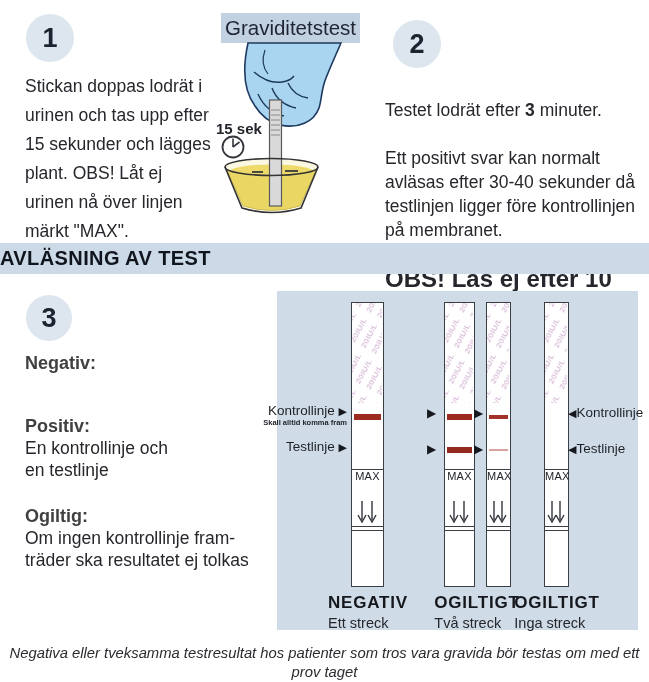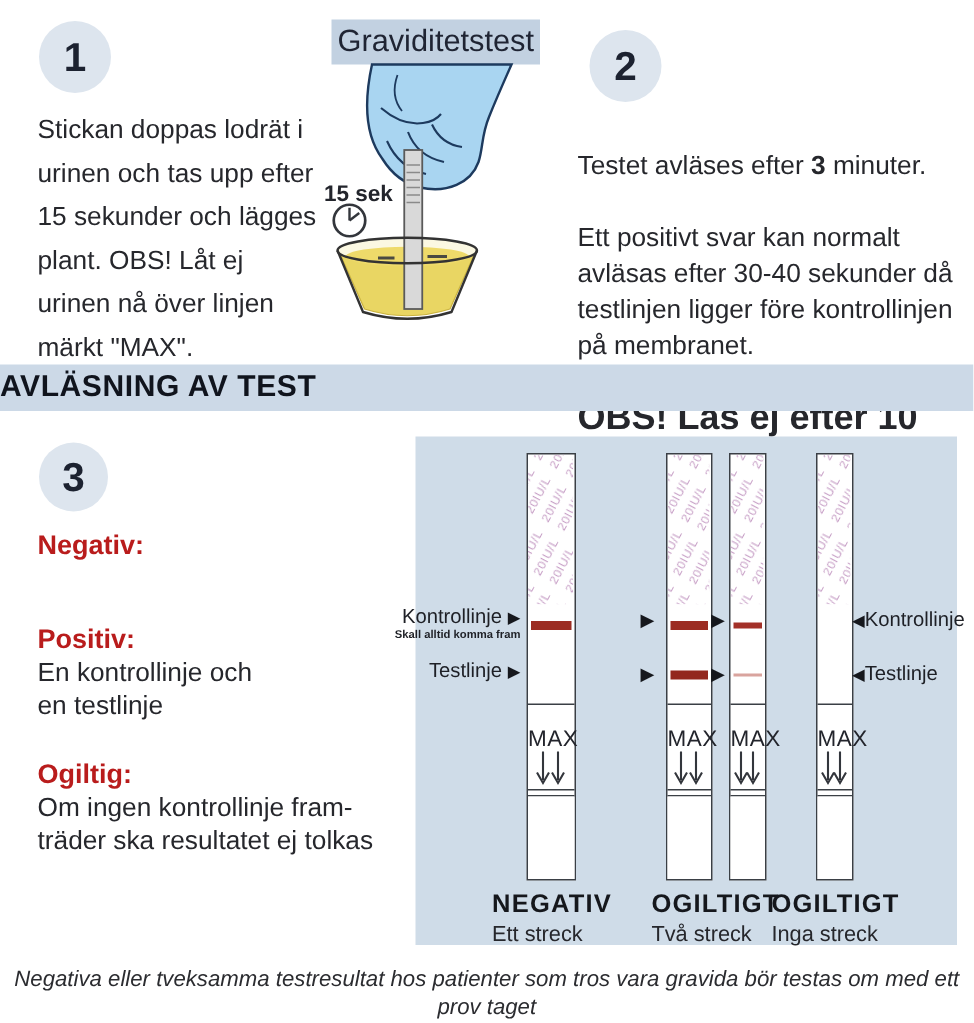--- a/index.html
+++ b/index.html
@@ -29,37 +29,37 @@
   .band{position:absolute;left:0;top:243px;width:649px;height:31px;background:#ccd9e7;
         display:flex;align-items:center;
         font-size:20px;font-weight:bold;letter-spacing:.4px;color:#10141d;}
 
   
   .illu{position:absolute;left:210px;top:38px;width:180px;height:202px;}
   .illu text{font-family:"Liberation Sans",sans-serif;}
 
   
   .s3block{position:absolute;left:25px;width:240px;}
-  .s3block .lbl{font-weight:bold;font-size:18px;line-height:22px;color:#b91c1c;}
+  .s3block .lbl{font-weight:bold;font-size:18px;line-height:22px;color:#404040;}
   .s3block .desc{font-size:17.5px;line-height:22.4px;white-space:pre-line;}
   .s3a{top:352px;} .s3b{top:415px;} .s3c{top:505px;}
 
   
   .panel{position:absolute;left:277px;top:291px;width:361px;height:339px;background:#cfdce8;}
   .strip{position:absolute;top:11px;height:285px;background:#fff;border:1.5px solid #3a3f45;
          box-sizing:border-box;display:flex;flex-direction:column;}
   .strip .pattern{height:100px;overflow:hidden;}
   .strip .membrane{height:66px;position:relative;}
   .line{position:absolute;left:2px;right:2px;}
   .ctl-strong{top:11px;height:6px;background:#9c2c22;}
   .ctl-med{top:12px;height:4px;background:#a33129;}
   .tst-strong{top:44px;height:6px;background:#93281e;}
   .tst-faint{top:46px;height:2px;background:#d9a49e;}
   .strip .maxzone{height:56px;border-top:1.5px solid #3a3f45;position:relative;}
-  .maxlabel{display:block;text-align:center;font-size:15px;color:#23252c;margin-top:14px;letter-spacing:.3px;}
+  .maxlabel{display:block;text-align:center;font-size:11px;color:#23252c;margin-top:0;letter-spacing:.3px;}
   .arrowsvg{position:absolute;bottom:0;left:0;}
   .strip .seam{height:5px;border-top:1.5px solid #3a3f45;border-bottom:1.5px solid #3a3f45;box-sizing:border-box;}
   .strip .handle{flex:1;background:#fff;}
   .st1{left:74px;width:33px;} .st2{left:167px;width:31px;} .st3{left:209px;width:25px;} .st4{left:267px;width:25px;}
 
   
   .lblL{position:absolute;text-align:right;color:#1e2026;}
   .lblL .main{font-size:13.5px;font-weight:500;}
   .lblL .note{font-size:7.5px;font-weight:bold;margin-top:0px;}
   .ctl-left{right:291px;top:112px;width:120px;}
@@ -142,21 +142,21 @@
       <line x1="23" y1="109" x2="23" y2="100.5" stroke="#33363c" stroke-width="1.6"></line>
       <line x1="23" y1="109" x2="29.5" y2="104" stroke="#33363c" stroke-width="1.6"></line>
     </g>
     <text x="6" y="96" font-size="15" font-weight="600" fill="#23252c">15 sek</text>
   </svg>
 
   <div class="circle c2">
       <span>2</span>
     </div>
   <div class="steptext s2">
-    <div><span>Testet avläses efter</span> <span class="b">3</span> <span>minuter.</span></div>
+    <div><span>Testet lodrät efter</span> <span class="b">3</span> <span>minuter.</span></div>
     <div style="white-space:pre-line;">Ett positivt svar kan normalt
 avläsas efter 30-40 sekunder då
 testlinjen ligger före kontrollinjen
 på membranet.</div>
     <div class="obs">OBS! Läs ej efter 10 minuter!</div>
   </div>
 
   <div class="band">
       <span>AVLÄSNING AV TEST</span>
     </div>

